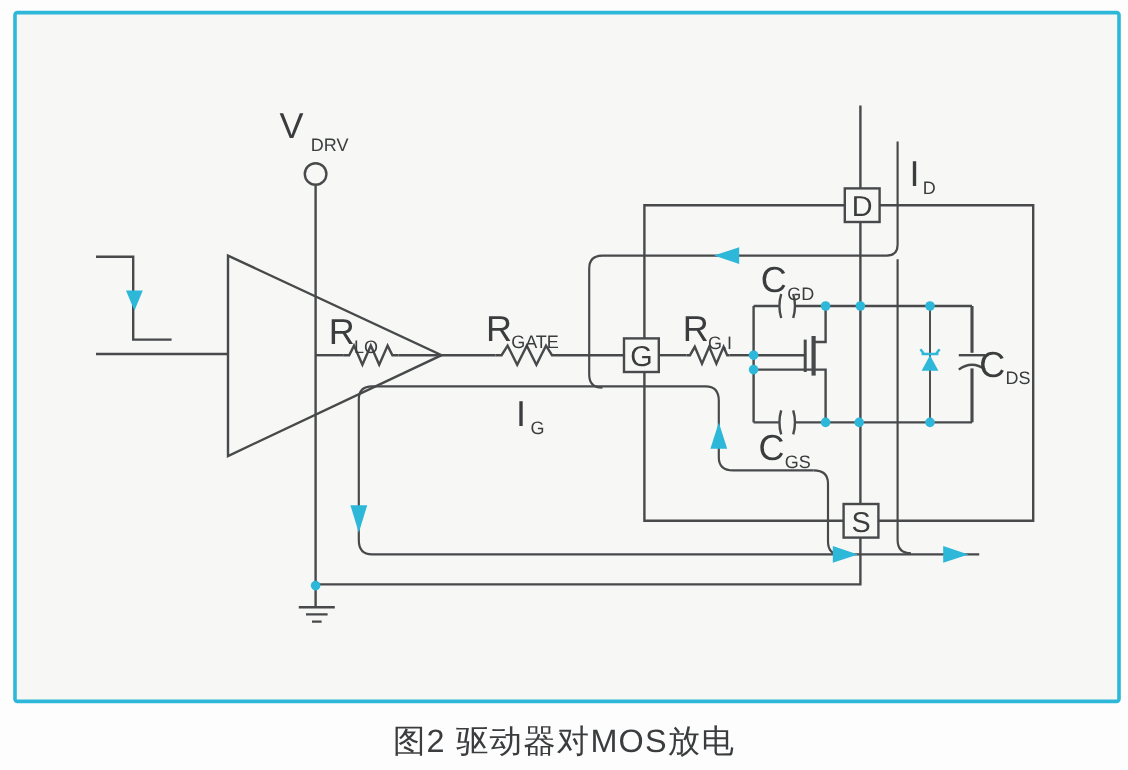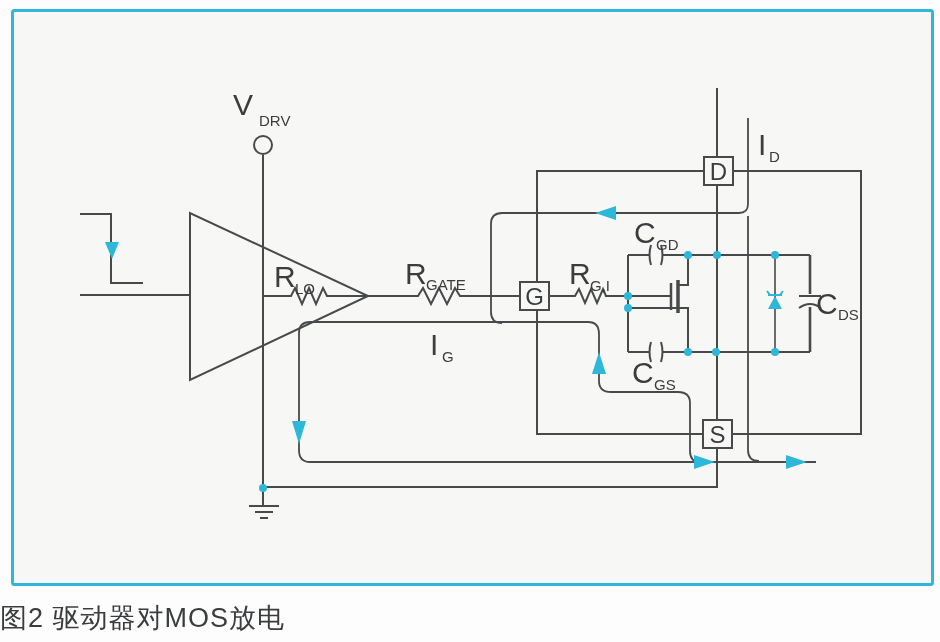--- a/index.html
+++ b/index.html
@@ -25,21 +25,21 @@
   .cyan-line{stroke:var(--accent);stroke-width:2;fill:none;}
   .cyan-fill{fill:var(--accent);stroke:none;}
   .dot{fill:var(--accent);stroke:none;}
   .pinbox{fill:var(--canvas);stroke:var(--wire);stroke-width:2;}
   .term{fill:var(--canvas);stroke:var(--wire);stroke-width:2;}
   .lbl{font:400 30px "Liberation Sans", sans-serif;fill:var(--text);}
   .sub{font:400 15px "Liberation Sans", sans-serif;fill:var(--text);}
   .pin{font:400 24px "Liberation Sans", sans-serif;fill:var(--text);text-anchor:middle;}
   .frame{fill:var(--canvas);stroke:var(--accent);stroke-width:3;}
   #caption{
-    position:absolute;left:0;top:600px;width:940px;
+    position:absolute;left:0;top:600px;width:940px;text-align:center;
     font-size:27px;color:var(--text);letter-spacing:1px;
     font-family:"Liberation Sans", sans-serif;
   }
 </style>
 </head>
 <body>
 
 <svg width="940" height="642" viewBox="0 0 940 642">
 
   <rect class="frame" x="12.5" y="10.5" width="920" height="574" rx="2"></rect>

